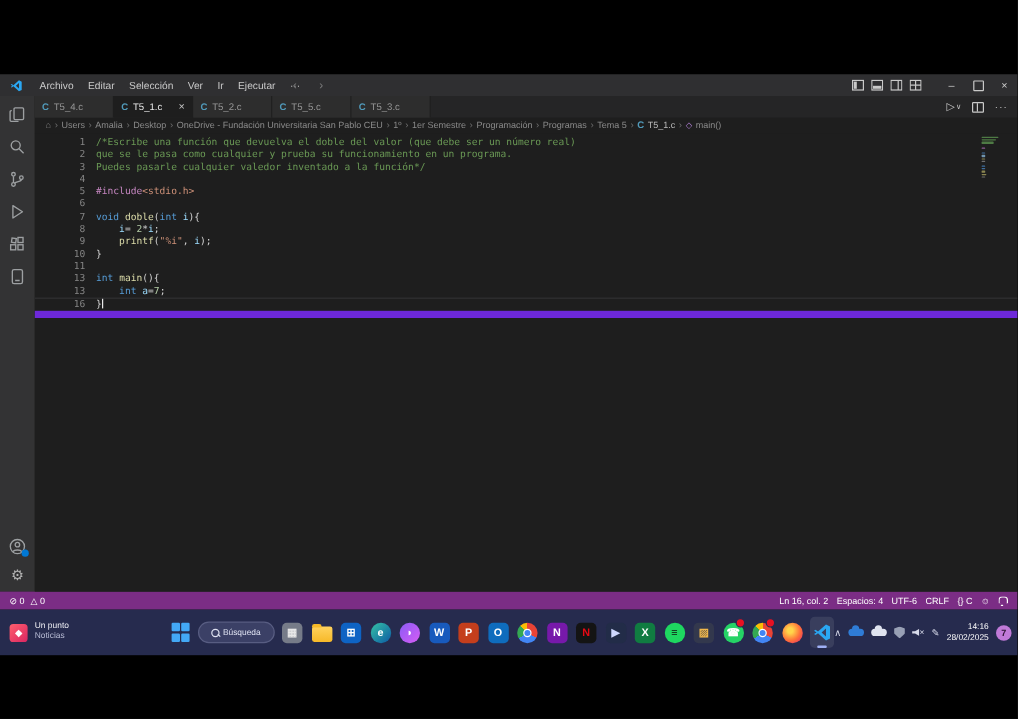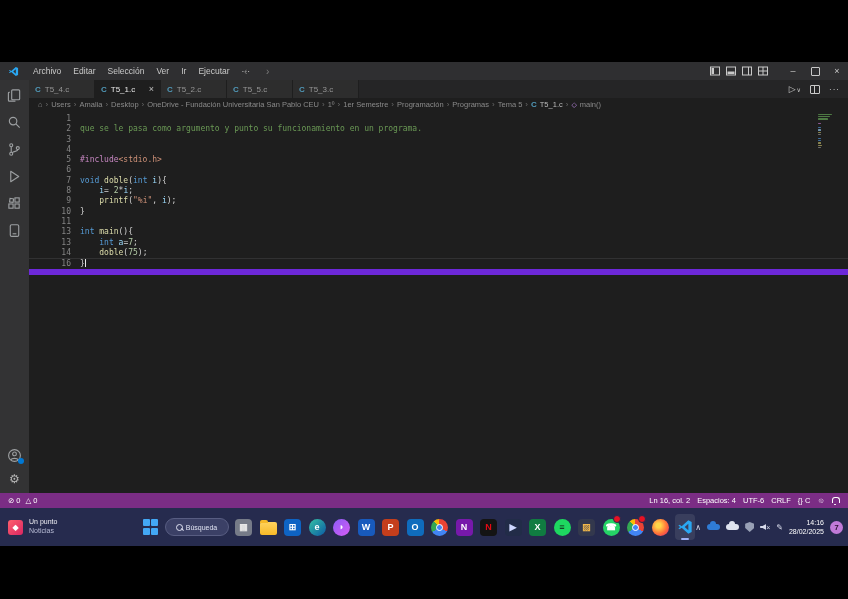--- a/index.html
+++ b/index.html
@@ -277,27 +277,29 @@
             <span style="color: rgb(187, 187, 187);">T5_1.c</span>
             <span class="bc-sep">›</span>
             <span class="bc-sym">◇</span>
             <span>main()</span>
           </div>
 
         <div class="editor">
           <div class="code" id="code">
               <div class="line">
                 <span class="gutter">1</span>
+                <span class="lc"><span class="c-comment">/*Escribe una función que devuelva el doble del valor (que debe ser un número real)</span></span>
               </div>
               <div class="line">
                 <span class="gutter">2</span>
-                <span class="lc"><span class="c-comment">que se le pasa como argumento y punto su funcionamiento en un programa.</span></span>
+                <span class="lc"><span class="c-comment">que se le pasa como cualquier y prueba su funcionamiento en un programa.</span></span>
               </div>
               <div class="line">
                 <span class="gutter">3</span>
+                <span class="lc"><span class="c-comment">Puedes pasarle cualquier valedor inventado a la función*/</span></span>
               </div>
               <div class="line">
                 <span class="gutter">4</span>
                 <span class="lc"></span>
               </div>
               <div class="line">
                 <span class="gutter">5</span>
                 <span class="lc"><span class="c-pp">#include</span><span class="c-str">&lt;stdio.h&gt;</span></span>
               </div>
               <div class="line">
@@ -324,24 +326,20 @@
                 <span class="gutter">11</span>
                 <span class="lc"></span>
               </div>
               <div class="line">
                 <span class="gutter">13</span>
                 <span class="lc"><span class="c-kw">int</span><span class="c-plain"> </span><span class="c-fn">main</span><span class="c-plain">(){</span></span>
               </div>
               <div class="line">
                 <span class="gutter">13</span>
                 <span class="lc"><span class="c-plain">    </span><span class="c-kw">int</span><span class="c-plain"> </span><span class="c-var">a</span><span class="c-plain">=</span><span class="c-num">7</span><span class="c-plain">;</span></span>
-              </div>
-              <div class="line">
-                <span class="gutter">14</span>
-                <span class="lc"><span class="c-plain">    </span><span class="c-fn">doble</span><span class="c-plain">(</span><span class="c-num">75</span><span class="c-plain">);</span></span>
               </div>
               <div class="line current">
                 <span class="gutter">16</span>
                 <span class="lc"><span class="c-plain">}</span></span>
                 <span class="cursor"></span>
               </div>
             </div>
           <div class="minimap" id="minimap">
               <div class="mbar" style="width: 13.8333px; background: rgb(78, 122, 68);"></div>
               <div class="mbar" style="width: 12px; background: rgb(78, 122, 68);"></div>

